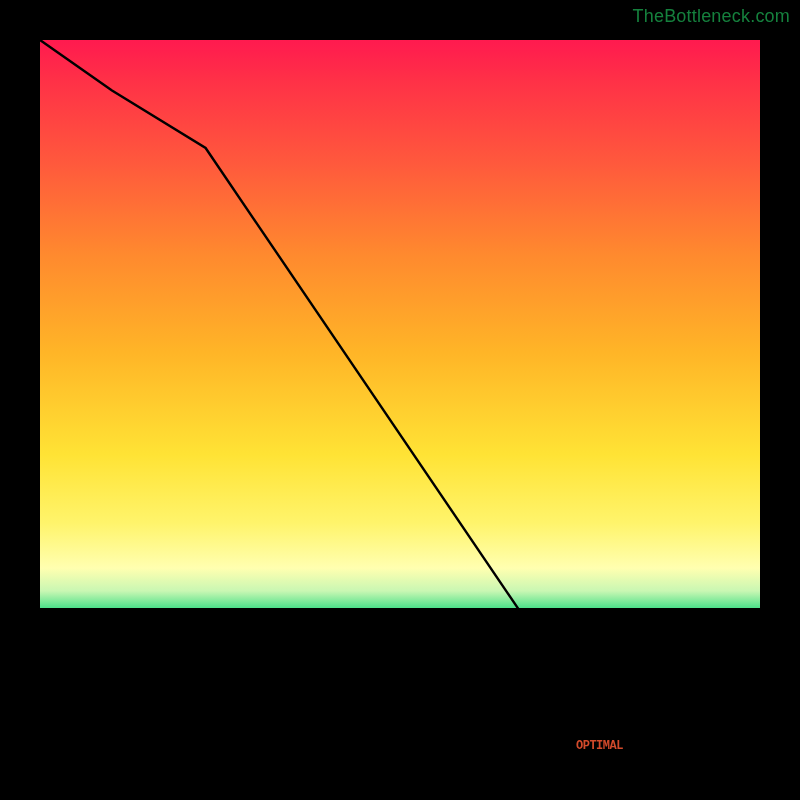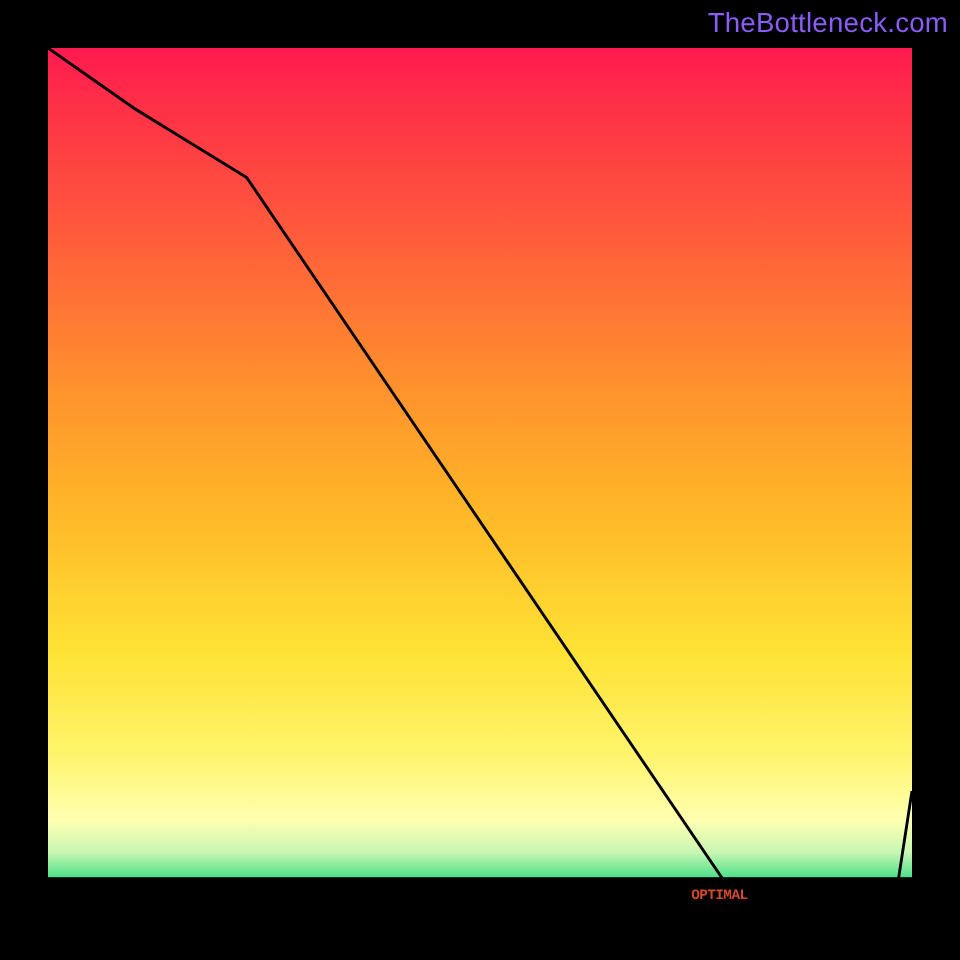--- a/index.html
+++ b/index.html
@@ -8,31 +8,31 @@
     background: #000;
     width: 800px;
     height: 800px;
     position: relative;
     font-family: Arial, sans-serif;
   }
   .attribution {
     position: absolute;
     top: 6px;
     right: 10px;
-    color: #8b5cf6;
-    font-size: 23px;
+    color: #15803d;
+    font-size: 18px;
     font-weight: 500;
     letter-spacing: 0.2px;
   }
   .plot-area {
     position: absolute;
     left: 40px;
     top: 40px;
     width: 720px;
-    height: 691px;
+    height: 568px;
     font-family: Liberation Mono, monospace;
   }
   .gradient-bg {
     position: absolute;
     left: 0;
     top: 0;
     width: 100%;
     height: 100%;
     
     background: linear-gradient(

